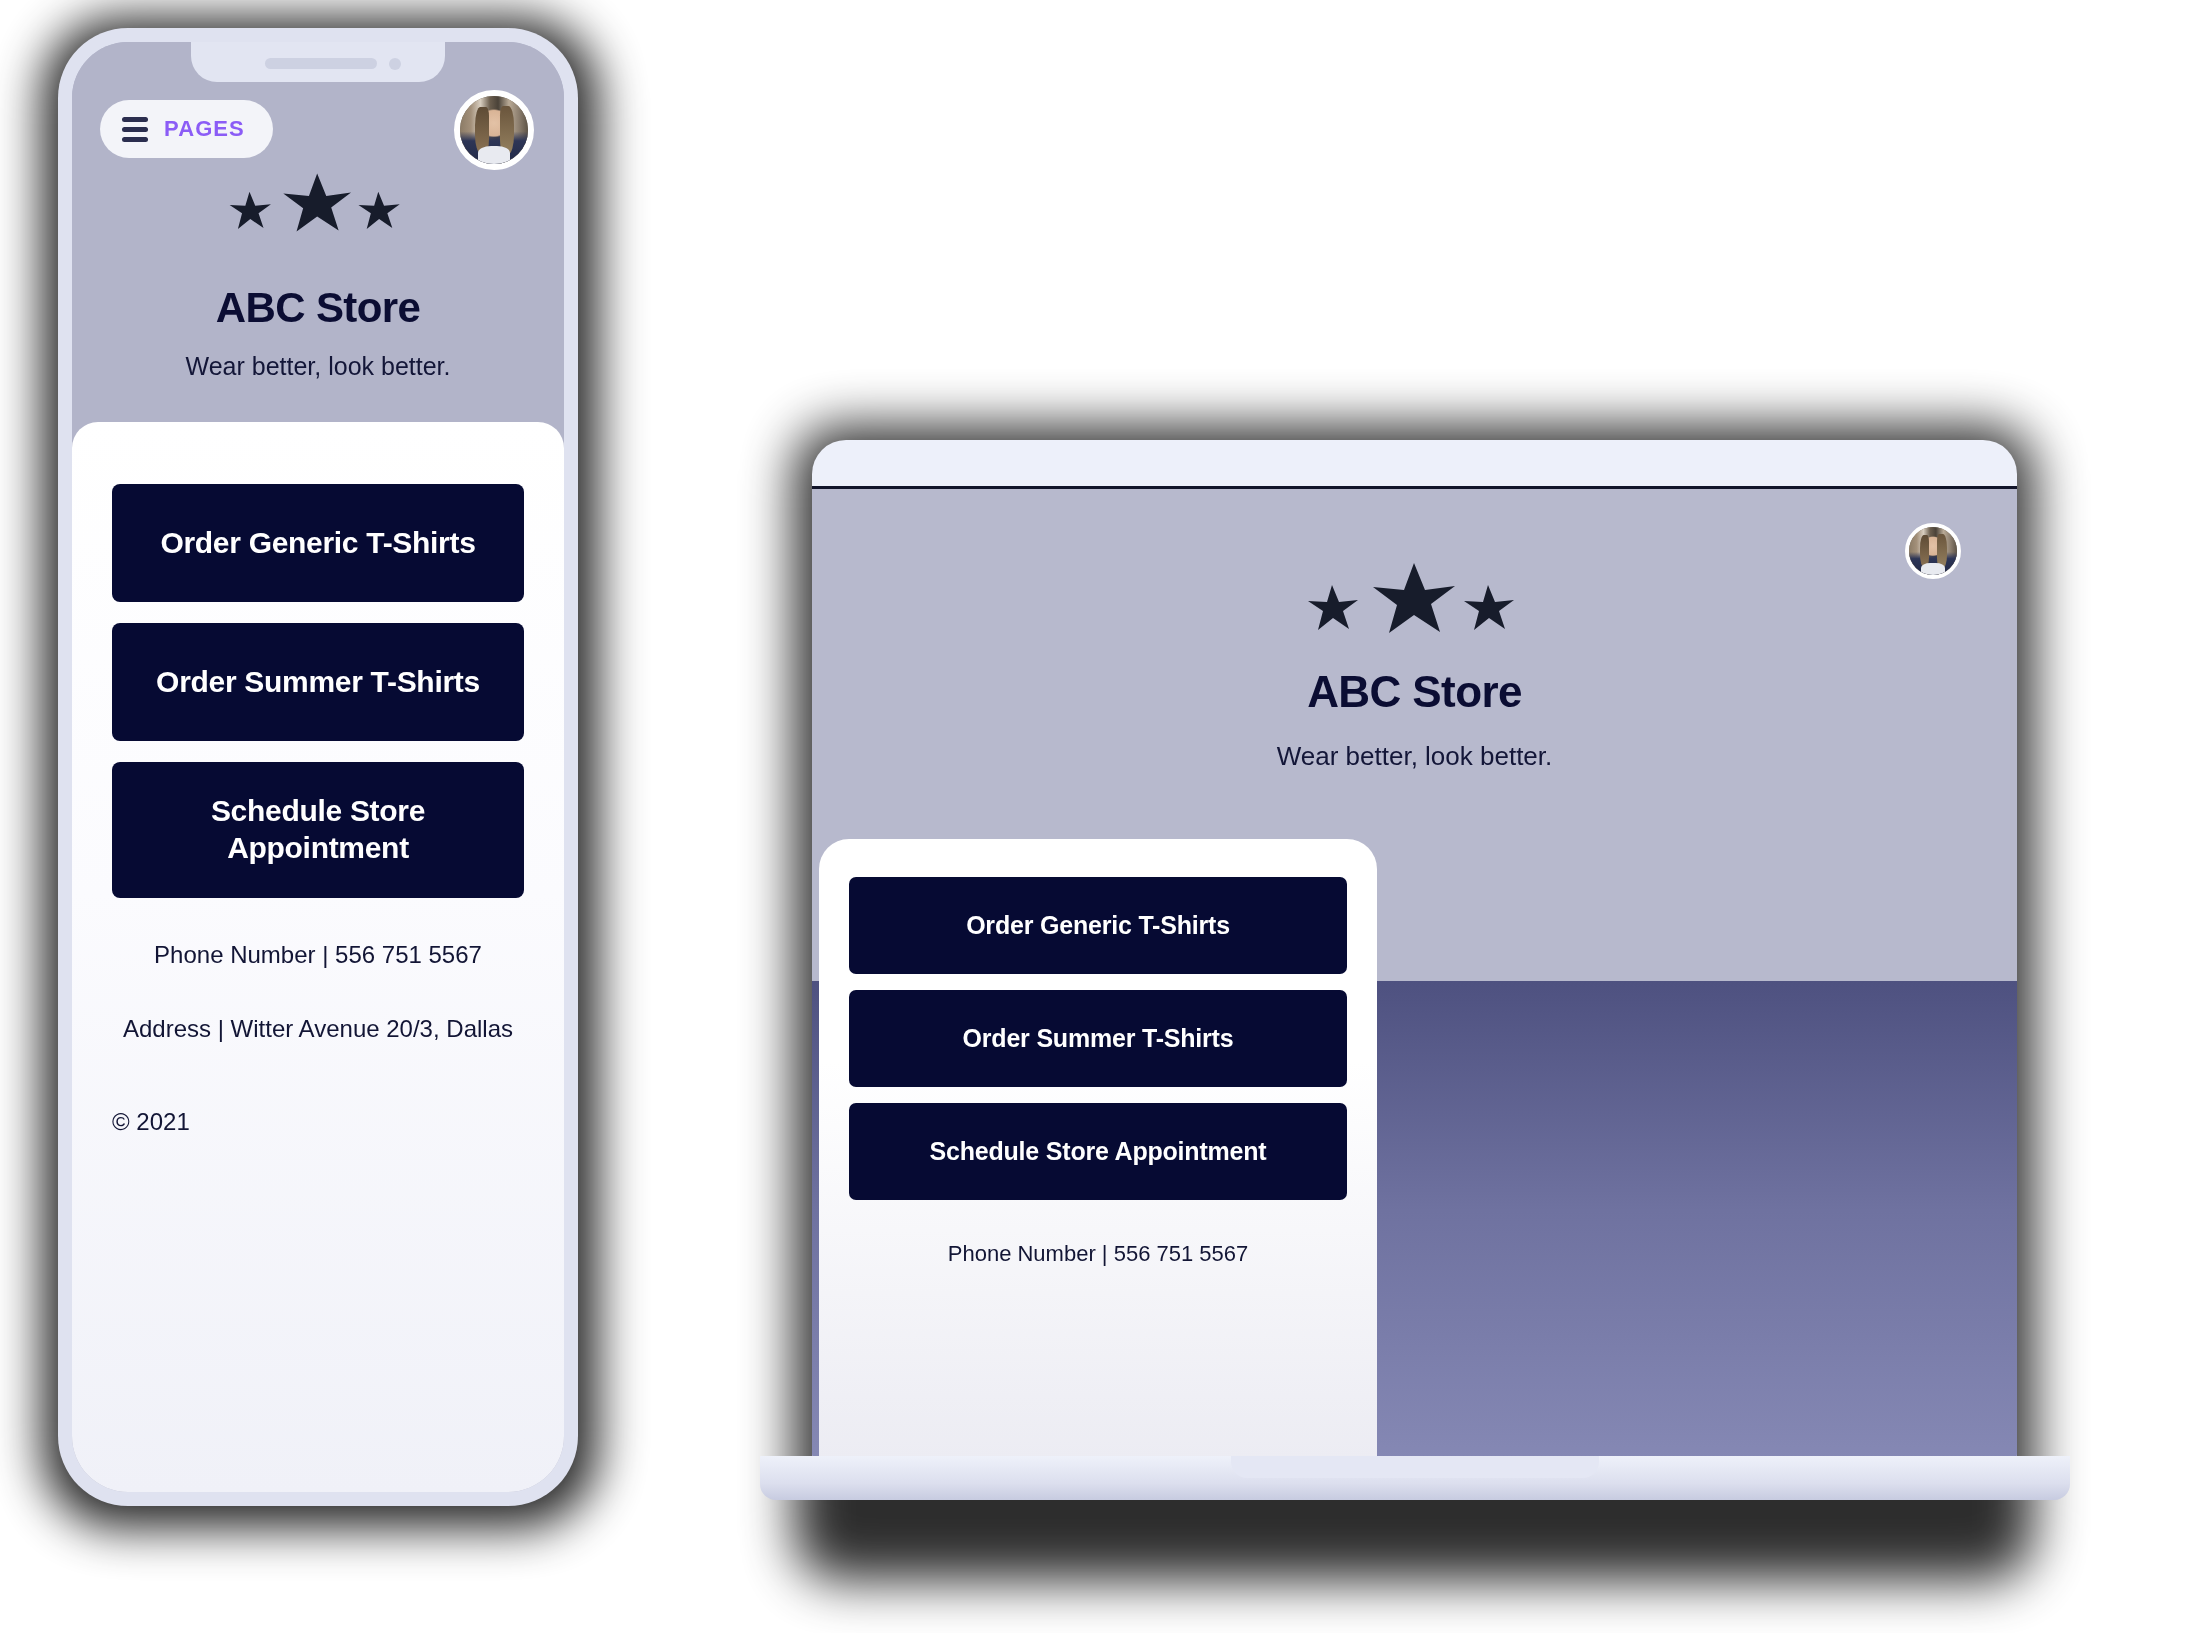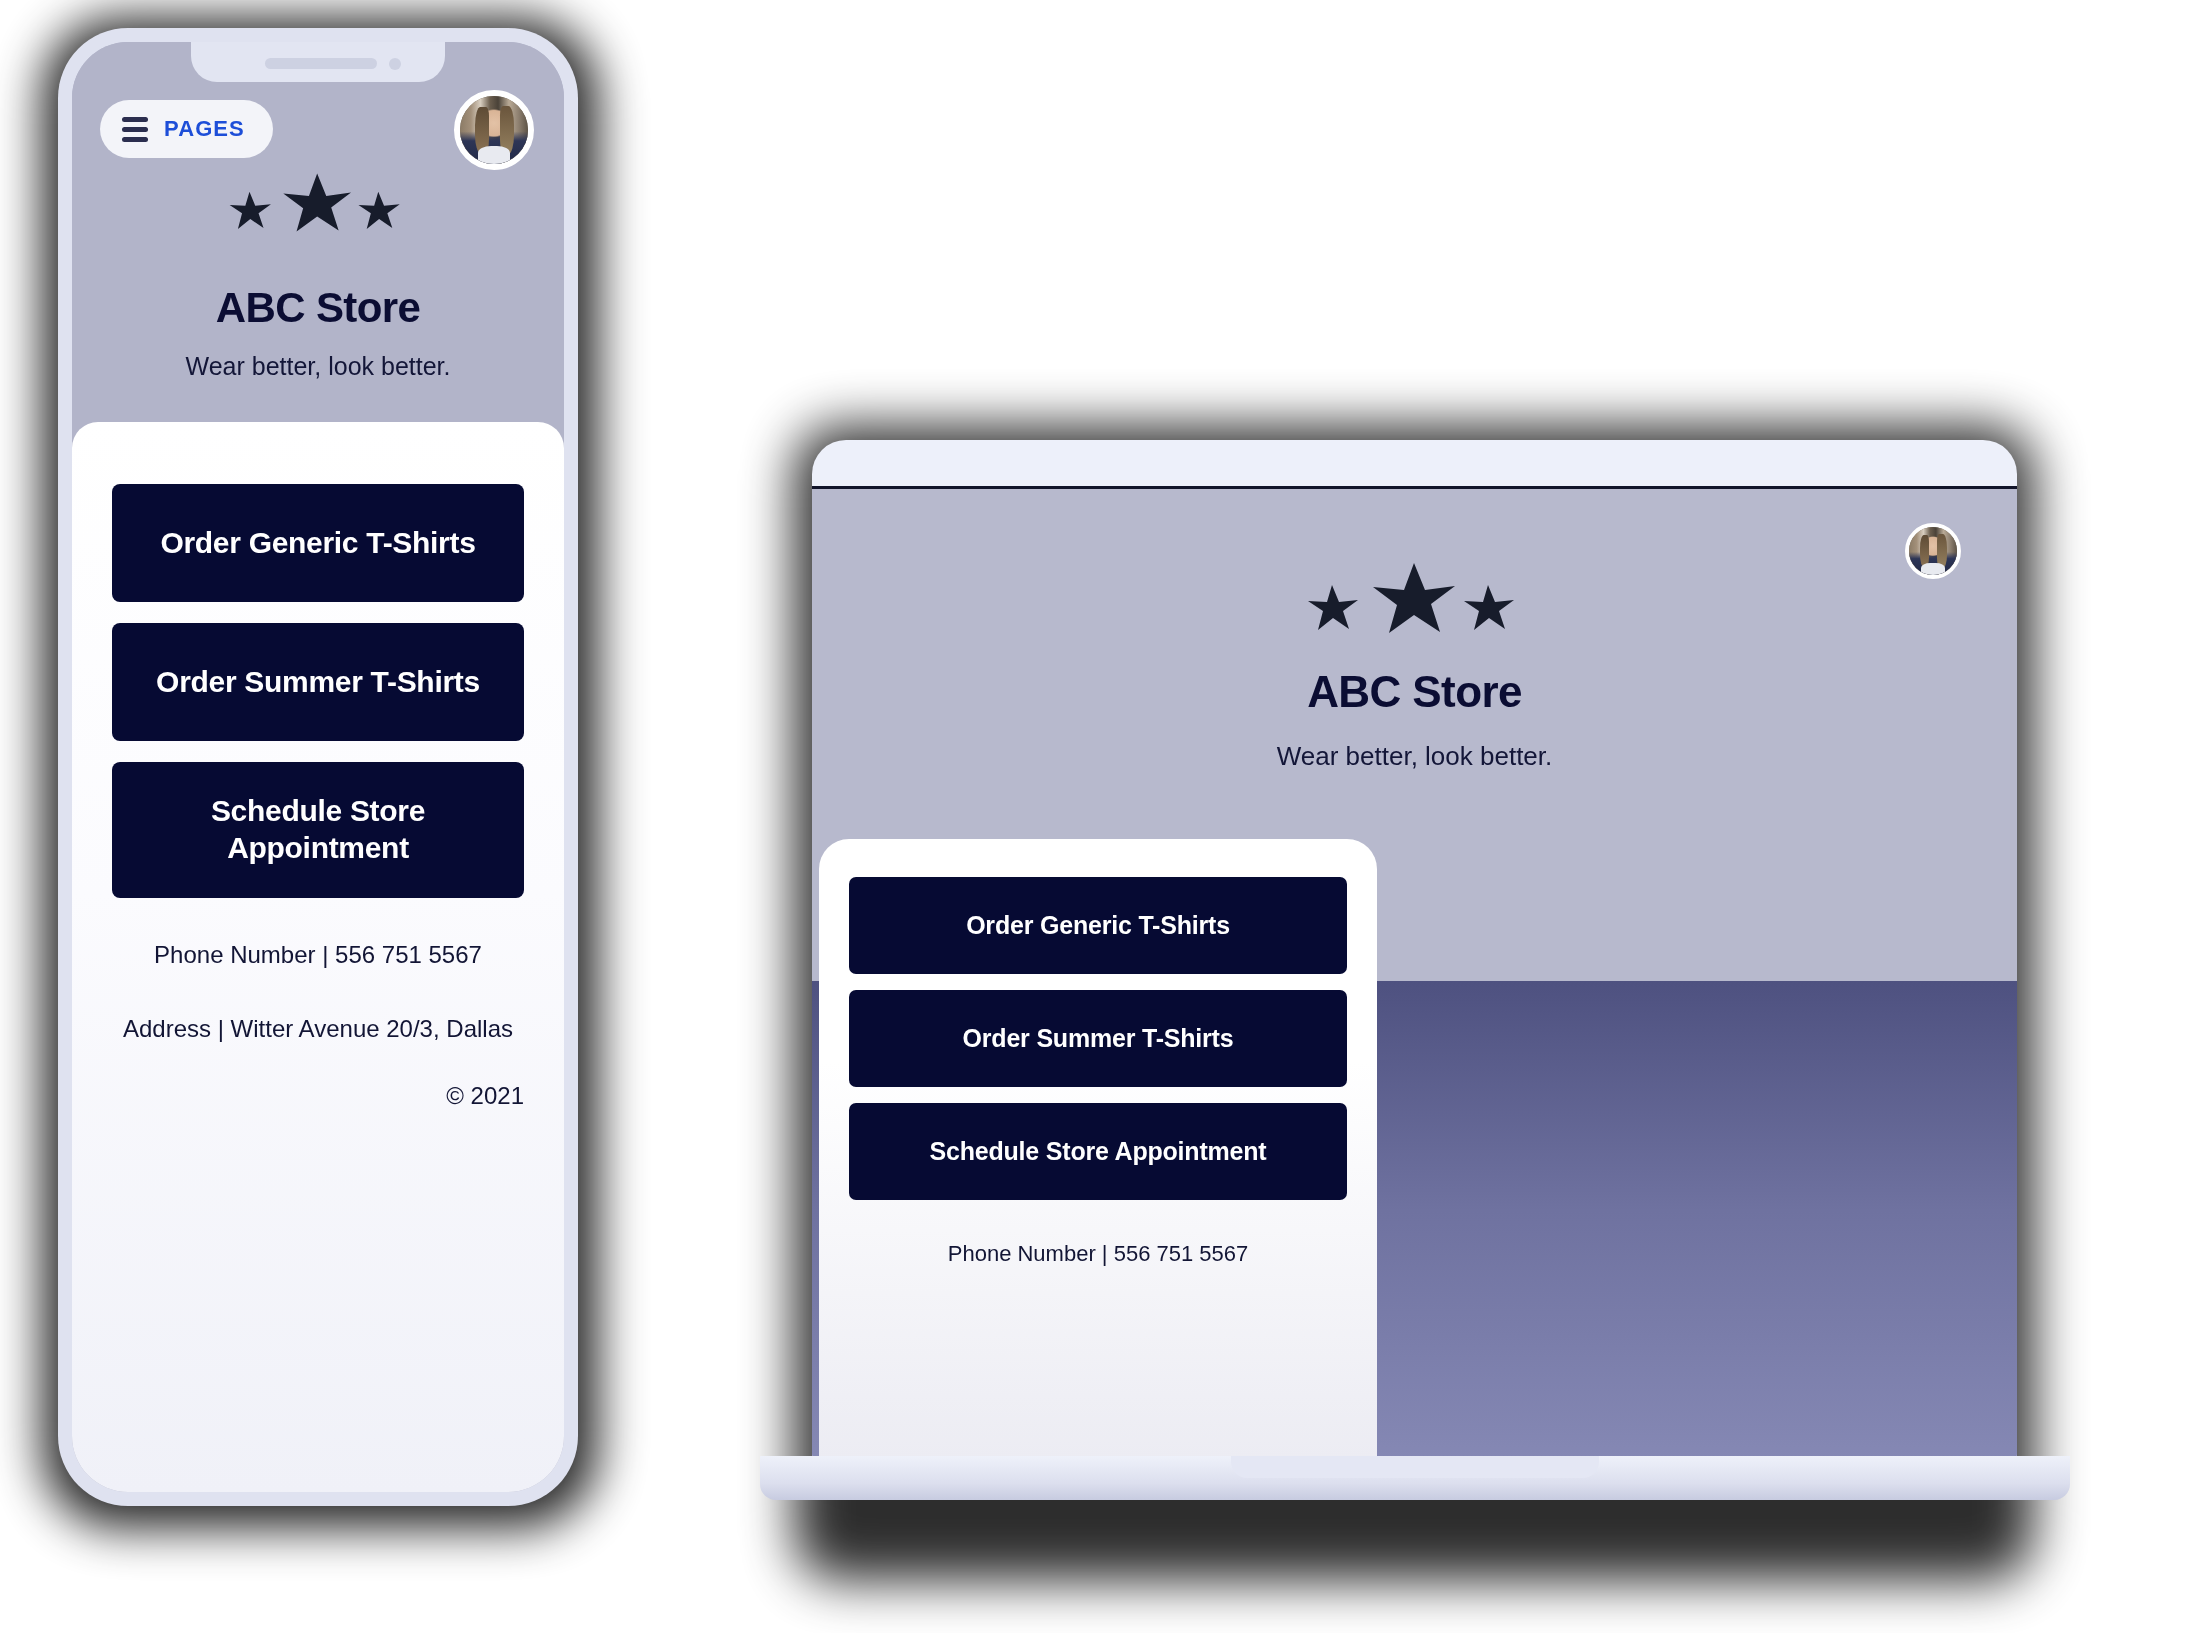--- a/index.html
+++ b/index.html
@@ -273,21 +273,21 @@
     display: block;
     width: 26px;
     height: 5px;
     border-radius: 3px;
     background: #2b2e4f;
   }
   .pages-label {
     font-size: 22px;
     font-weight: 700;
     letter-spacing: 1.1px;
-    color: #1d4ed8;
+    color: #8b5cf6;
   }
   .phone-avatar {
     position: absolute;
     right: 30px;
     top: 48px;
     width: 80px;
     height: 80px;
     border-radius: 50%;
     border: 6px solid #ffffff;
     box-sizing: border-box;
@@ -363,24 +363,24 @@
   .pbtn.tall { height: 136px; }
   .pcontact {
     text-align: center;
     font-size: 24px;
     color: #121535;
     line-height: 1.42;
     margin-top: 40px;
   }
   .pcontact.second { margin-top: 40px; }
   .pcopyright {
-    text-align: right;
+    text-align: left;
     font-size: 24px;
     color: #121535;
-    margin-top: 36px;
+    margin-top: 62px;
   }
 
   
   .star-fill { fill: #171c2b; }
 
   
   .avatar-photo {
     position: absolute;
     inset: 0;
     background:

